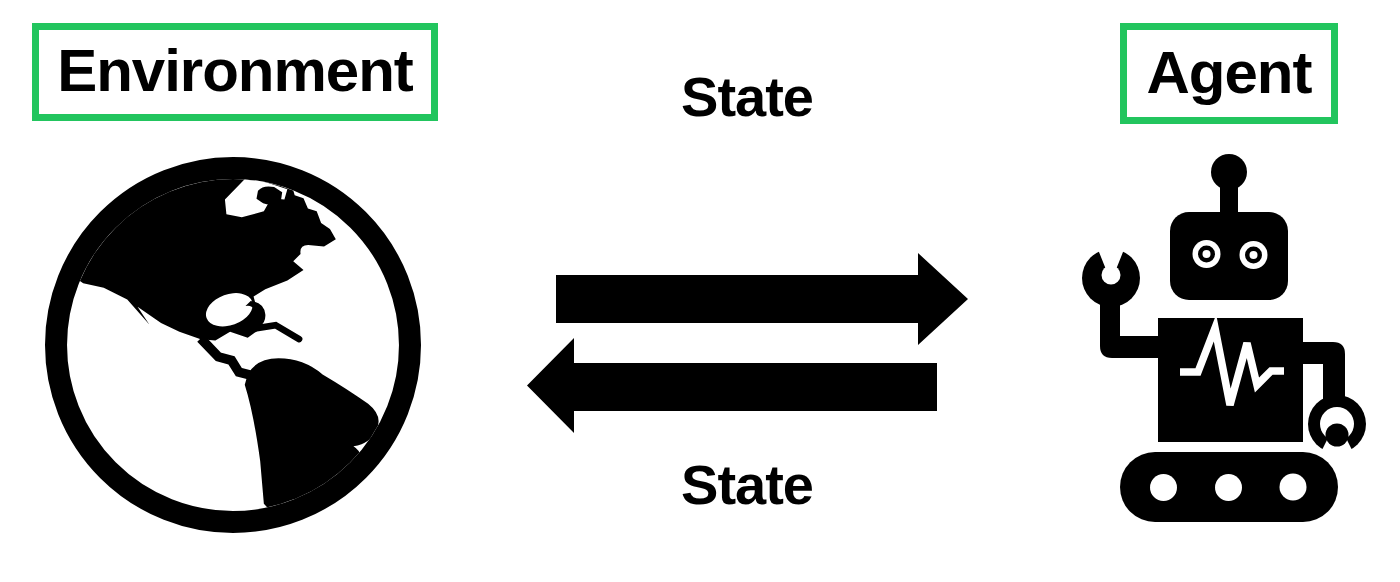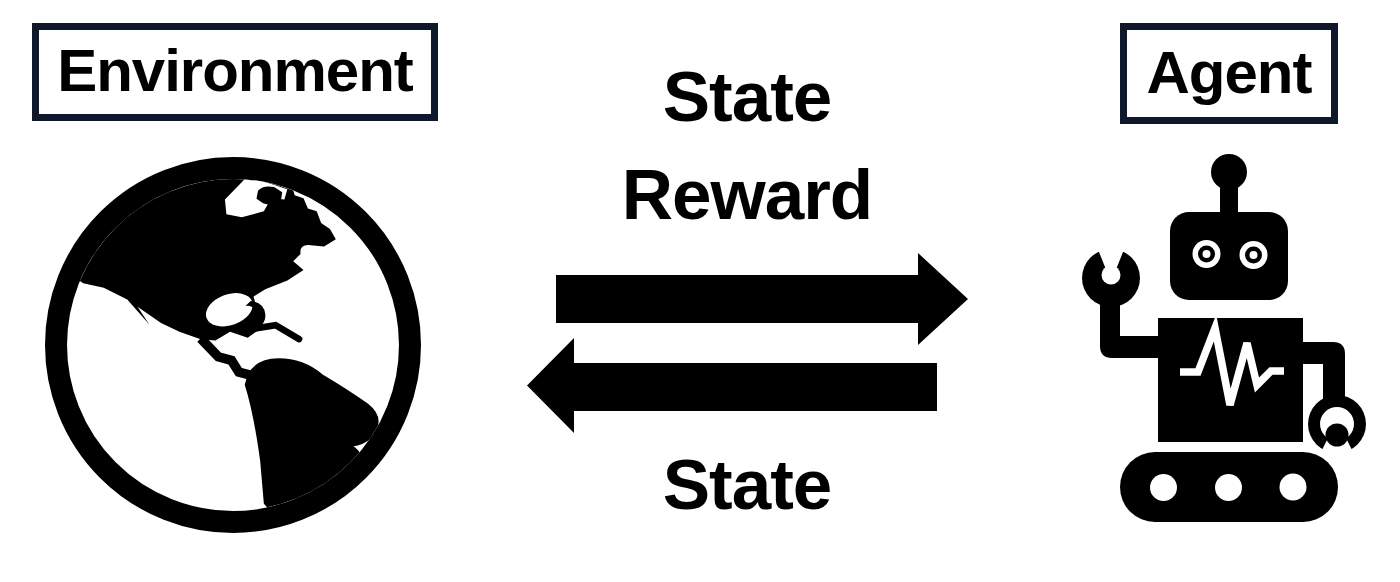--- a/index.html
+++ b/index.html
@@ -8,21 +8,21 @@
     width: 1400px;
     height: 582px;
     background: #ffffff;
     overflow: hidden;
     font-family: "Liberation Sans", sans-serif;
     color: #000;
   }
   .node-box {
     position: absolute;
     box-sizing: border-box;
-    border: 7px solid #0f172a;
+    border: 7px solid #22c55e;
     display: flex;
     align-items: center;
     justify-content: center;
     background: #fff;
   }
   .node-box .label {
     font-weight: 700;
     font-size: 60px;
     line-height: 1;
     letter-spacing: -1px;
@@ -31,21 +31,21 @@
   }
   #env-box   { left: 32px;  top: 23px; width: 406px; height: 98px;  }
   #agent-box { left: 1120px; top: 23px; width: 218px; height: 101px; }
 
   .flow-label {
     position: absolute;
     left: 547px;
     width: 400px;
     text-align: center;
     font-weight: 700;
-    font-size: 71px;
+    font-size: 56px;
     line-height: 98px;
     letter-spacing: -1px;
   }
   #state-reward-label { top: 48px; }
   #action-label { top: 436px; }
   .flow-label span { display: block; }
 
   .icon-abs { position: absolute; }
   #globe-icon { left: 45px;  top: 157px; }
   #robot-icon { left: 1080px; top: 152px; }
@@ -60,21 +60,20 @@
   <div id="env-box" class="node-box">
     <span class="label">Environment</span>
   </div>
 
   <div id="agent-box" class="node-box">
     <span class="label">Agent</span>
   </div>
 
   <div id="state-reward-label" class="flow-label">
     <span>State</span>
-    <span>Reward</span>
   </div>
 
   <div id="action-label" class="flow-label">
     <span>State</span>
   </div>
 
   <svg id="arrow-right" class="icon-abs" width="412" height="92" viewBox="0 0 412 92">
     <polygon fill="#000" points="0,22 362,22 362,0 412,46 362,92 362,70 0,70"></polygon>
   </svg>
 

